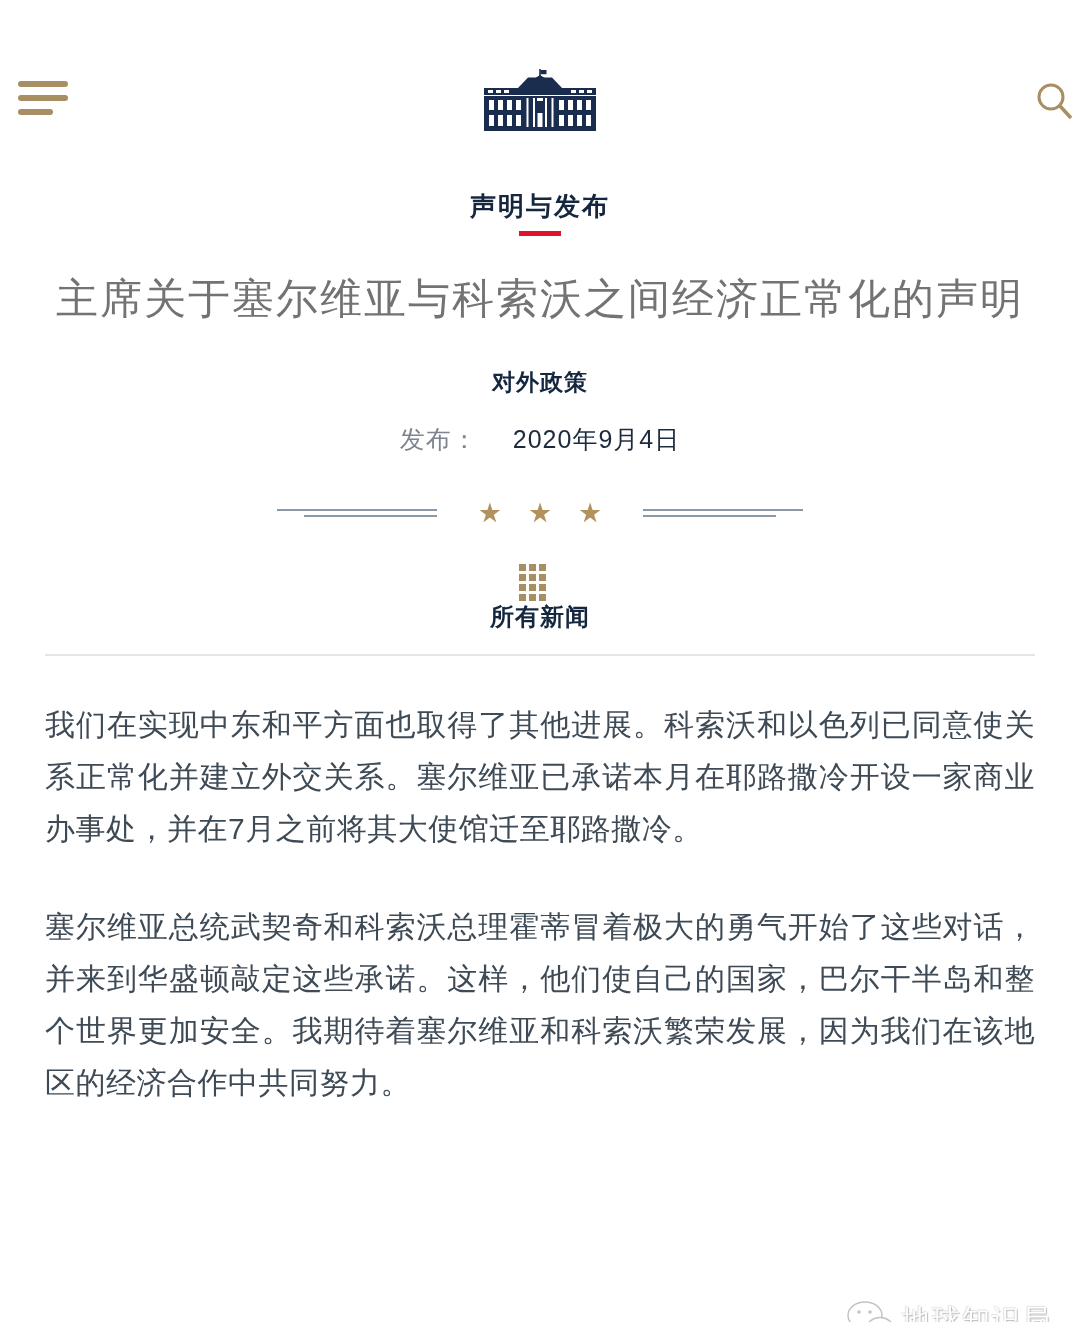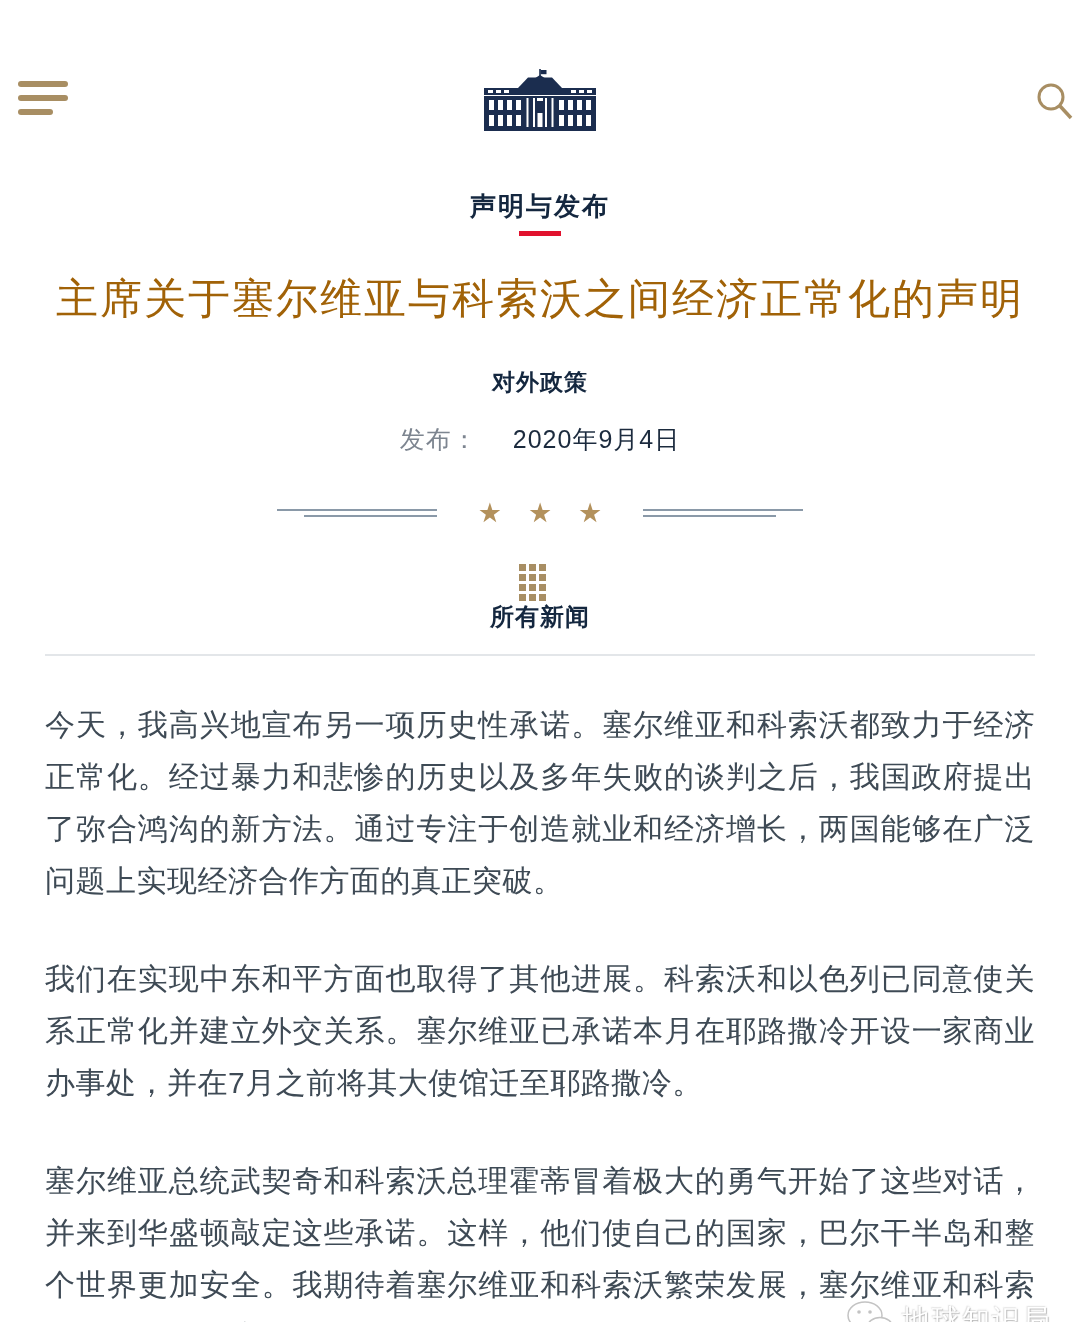--- a/index.html
+++ b/index.html
@@ -45,21 +45,21 @@
   }
   .red-rule { width: 42px; height: 5px; background: #e1122e; margin: 12px auto 0; }
 
   
   h1.title {
     margin: 35px auto 0; padding: 0 29px;
     text-align: center;
     font-family: "Liberation Serif", "DejaVu Serif", serif;
     font-weight: 400;
     font-size: 42px; line-height: 56px; letter-spacing: 2px;
-    color: #a16207;
+    color: #737373;
   }
 
   
   .topic-row { margin-top: 41px; height: 28px; display: flex; justify-content: center; align-items: center; flex-direction: column; }
   .red-dash { width: 38px; height: 4px; background: #e1122e; margin-right: 24px; }
   .topic-row a {
     font-size: 23px; font-weight: bold; letter-spacing: 1px;
     color: #14273f; text-decoration: none; cursor: pointer;
   }
 
@@ -224,23 +224,22 @@
         <i></i>
         <i></i>
         <i></i>
     </span>
     <span class="all-news-label">所有新闻</span>
   </a>
 
   <hr class="content-divider">
 
   <article>
-    <p>今天，我高兴地宣布另一项历史性承诺。塞尔维亚和科索沃都致力于经济正常化。经过暴力和悲惨的历史以及多年失败的谈判之后，我国政府提出了弥合鸿沟的新方法。通过专注于创造就业和经济增长，两国能够在广泛问题上实现经济合作方面的真正突破。</p>
     <p>我们在实现中东和平方面也取得了其他进展。科索沃和以色列已同意使关系正常化并建立外交关系。塞尔维亚已承诺本月在耶路撒冷开设一家商业办事处，并在7月之前将其大使馆迁至耶路撒冷。</p>
-    <p>塞尔维亚总统武契奇和科索沃总理霍蒂冒着极大的勇气开始了这些对话，并来到华盛顿敲定这些承诺。这样，他们使自己的国家，巴尔干半岛和整个世界更加安全。我期待着塞尔维亚和科索沃繁荣发展，塞尔维亚和科索沃都致力于经济正常化。</p>
+    <p>塞尔维亚总统武契奇和科索沃总理霍蒂冒着极大的勇气开始了这些对话，并来到华盛顿敲定这些承诺。这样，他们使自己的国家，巴尔干半岛和整个世界更加安全。我期待着塞尔维亚和科索沃繁荣发展，因为我们在该地区的经济合作中共同努力。</p>
   </article>
 
   <div class="watermark">
     <svg viewBox="0 0 48 42">
       <g fill="#ffffff" stroke="#bdbdbd" stroke-width="1.5">
         <path d="M19 3 C9.6 3 2 9 2 16.4 c0 4.2 2.4 7.9 6.2 10.3 l-1.6 5 5.3-2.8 c2.2 0.7 4.6 1.1 7.1 1.1 9.4 0 17-6 17-13.6 C36 9 28.4 3 19 3 Z"></path>
         <path d="M34 18.5 c-7 0-12.7 4.5-12.7 10.1 0 5.6 5.7 10.1 12.7 10.1 1.8 0 3.6-0.3 5.2-0.9 l4.2 2.2-1.3-4 c2.8-1.8 4.6-4.5 4.6-7.4 0-5.6-5.7-10.1-12.7-10.1 Z"></path>
       </g>
       <g fill="#bdbdbd">
         <circle cx="13" cy="13" r="1.8"></circle>

